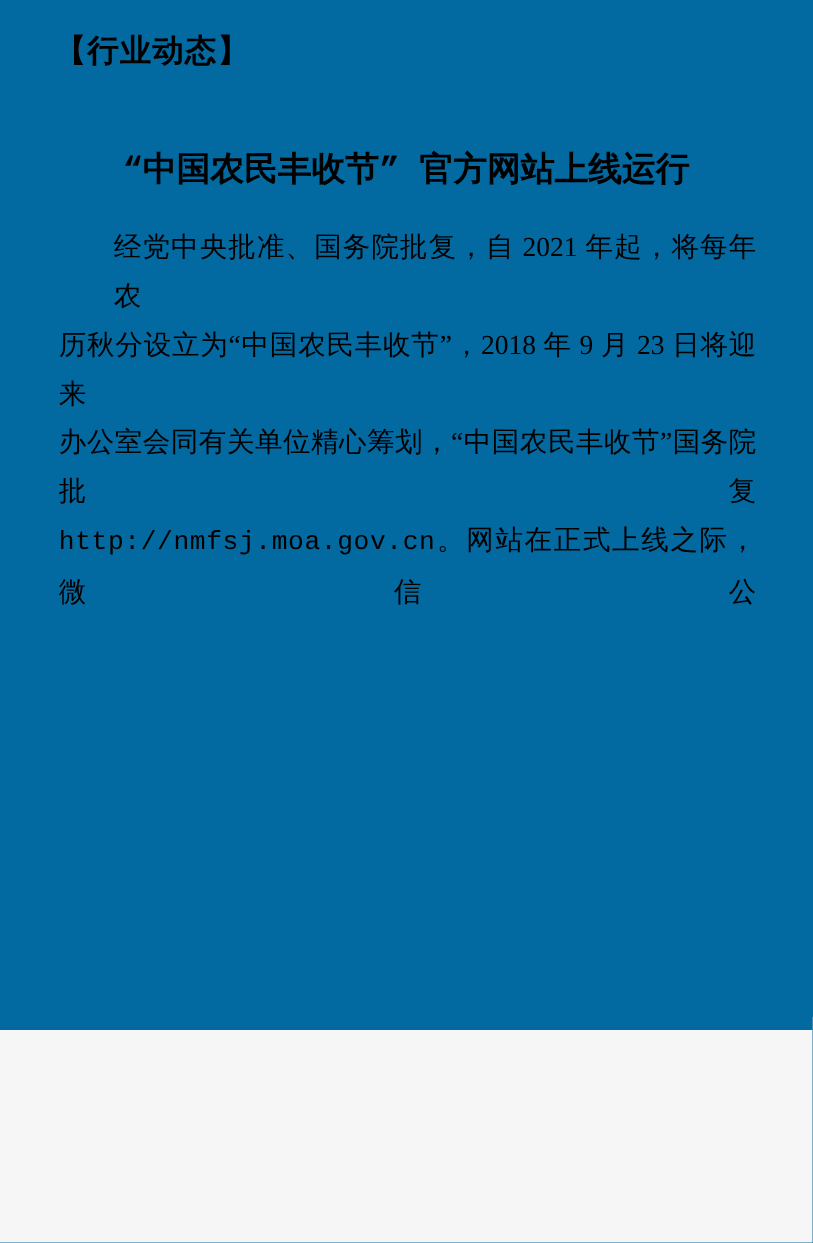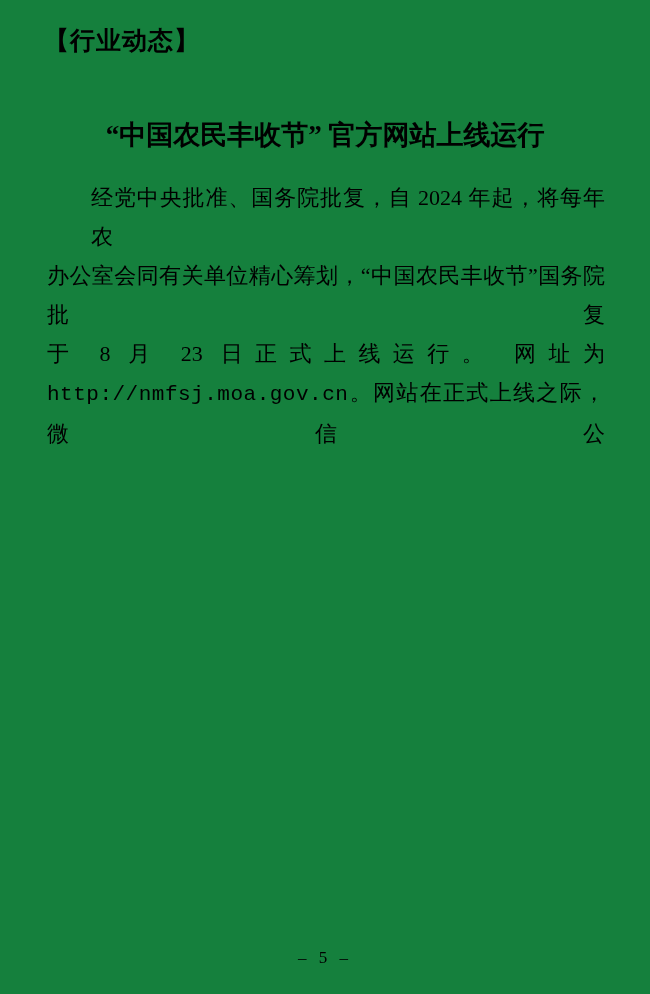--- a/index.html
+++ b/index.html
@@ -8,43 +8,43 @@
   }
   body {
     width: 650px;
     height: 994px;
     background: #f6f6f6;
     font-family: "Liberation Serif", "DejaVu Serif", serif;
   }
   .page {
     position: relative;
     width: 650px;
-    height: 994px;
-    background: #15803d;
+    height: 824px;
+    background: #0369a1;
     color: #000000;
     overflow: hidden;
   }
   .section-header {
     position: absolute;
     left: 44px;
     top: 24px;
     font-family: "DejaVu Sans", "Liberation Sans", sans-serif;
     font-size: 25px;
     font-weight: bold;
     letter-spacing: 1px;
     color: #000000;
     white-space: nowrap;
   }
   .article-title {
     position: absolute;
     left: 0;
     right: 0;
     top: 99px;
     text-align: center;
-    font-family: Liberation Serif, serif;
+    font-family: Liberation Mono, monospace;
     font-size: 27px;
     font-weight: bold;
     color: #000000;
     white-space: nowrap;
   }
   .body-text {
     position: absolute;
     left: 47px;
     right: 45px;
     top: 178px;
@@ -85,21 +85,21 @@
 </head>
 <body>
 
 <div class="page">
 
   <div class="section-header">【行业动态】</div>
 
   <h1 class="article-title">“中国农民丰收节” 官方网站上线运行</h1>
 
   <div class="body-text">
-    <p class="body-line justify indent">经党中央批准、国务院批复，自 2024 年起，将每年农</p>
+    <p class="body-line justify indent">经党中央批准、国务院批复，自 2021 年起，将每年农</p>
+    <p class="body-line justify">历秋分设立为“中国农民丰收节”，2018 年 9 月 23 日将迎来</p>
     <p class="body-line justify">办公室会同有关单位精心筹划，“中国农民丰收节”国务院批复</p>
-    <p class="body-line justify">于 8 月 23 日正式上线运行。 网址为</p>
     <p class="body-line justify"><span class="url-text">http://nmfsj.moa.gov.cn</span><span>。网站在正式上线之际，微信公</span></p>
   </div>
 
   <div class="page-footer">– 5 –</div>
 
 </div>
 
 </body></html>

